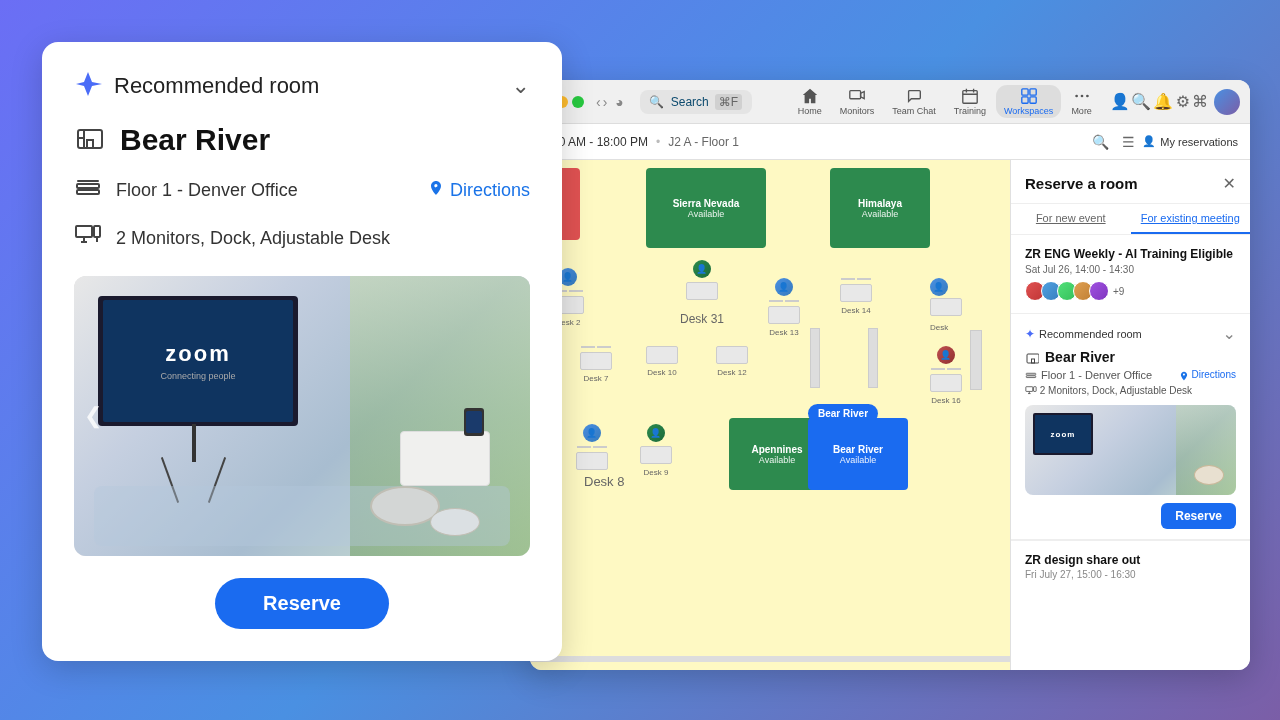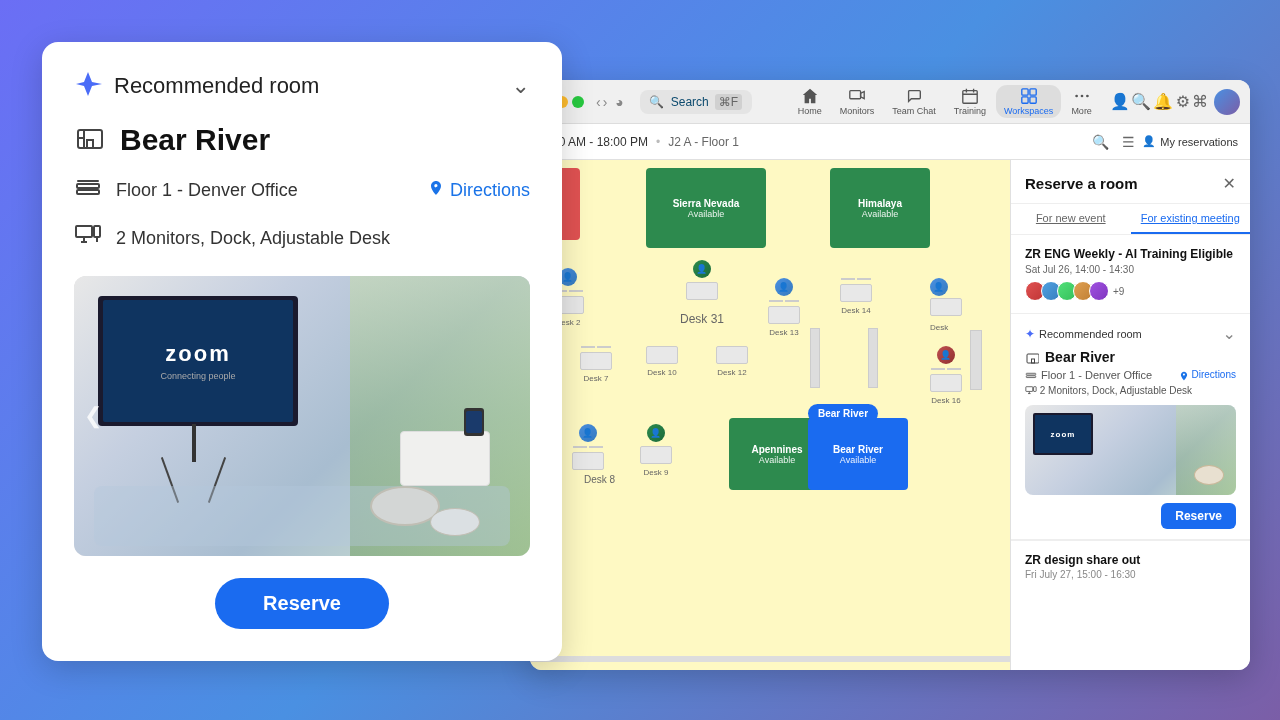--- a/index.html
+++ b/index.html
@@ -843,21 +843,21 @@
 
       <div class="map-desk" style="position:absolute;left:30px;top:264px;">
         <div style="width:18px;height:18px;border-radius:50%;background:linear-gradient(135deg,#4a90e2,#357abd);display:flex;align-items:center;justify-content:center;margin-bottom:2px;">
           <span style="font-size:9px;color:white;">👤</span>
         </div>
         <div style="display:flex;gap:2px;margin-bottom:2px;">
           <div style="width:14px;height:2px;background:#bbb;border:1px solid #ccc;"></div>
           <div style="width:14px;height:2px;background:#bbb;border:1px solid #ccc;"></div>
         </div>
         <div style="width:32px;height:18px;background:#e8e8e8;border:1px solid #ccc;border-radius:2px;"></div>
-        <span style="font-size:10px;color:#666;margin-top:2px;padding-left:24px;">Desk 8</span>
+        <span style="font-size:13px;color:#666;margin-top:2px;padding-left:24px;">Desk 8</span>
       </div>
 
       <div class="map-desk" style="position:absolute;left:110px;top:264px;">
         <div style="width:18px;height:18px;border-radius:50%;background:linear-gradient(135deg,#2d8a4e,#1a6b3a);display:flex;align-items:center;justify-content:center;margin-bottom:2px;">
           <span style="font-size:9px;color:white;">👤</span>
         </div>
         <div style="width:32px;height:18px;background:#e8e8e8;border:1px solid #ccc;border-radius:2px;"></div>
         <span style="font-size:8px;color:#666;margin-top:2px;">Desk 9</span>
       </div>
 

